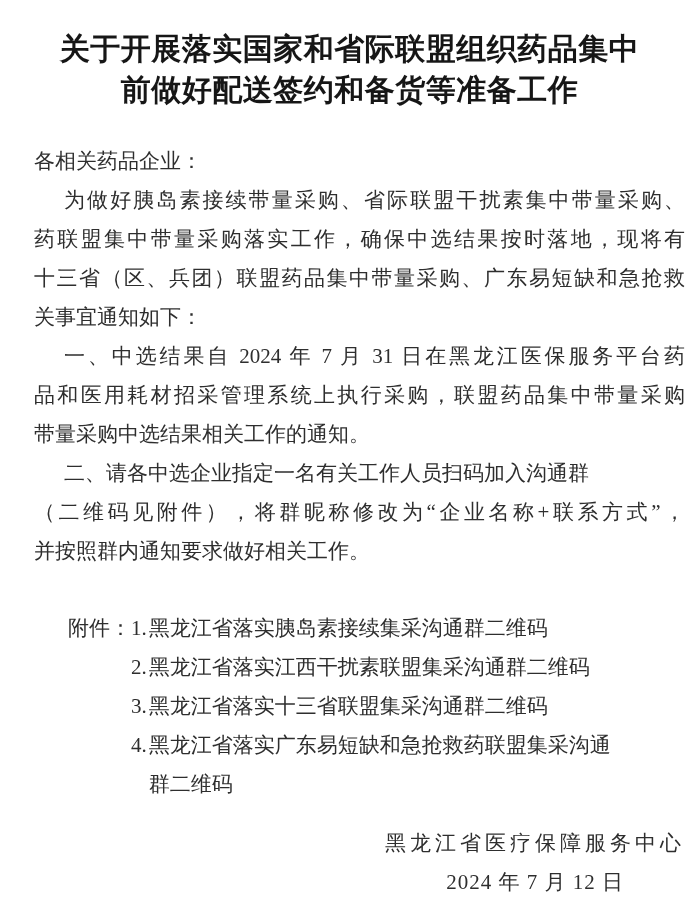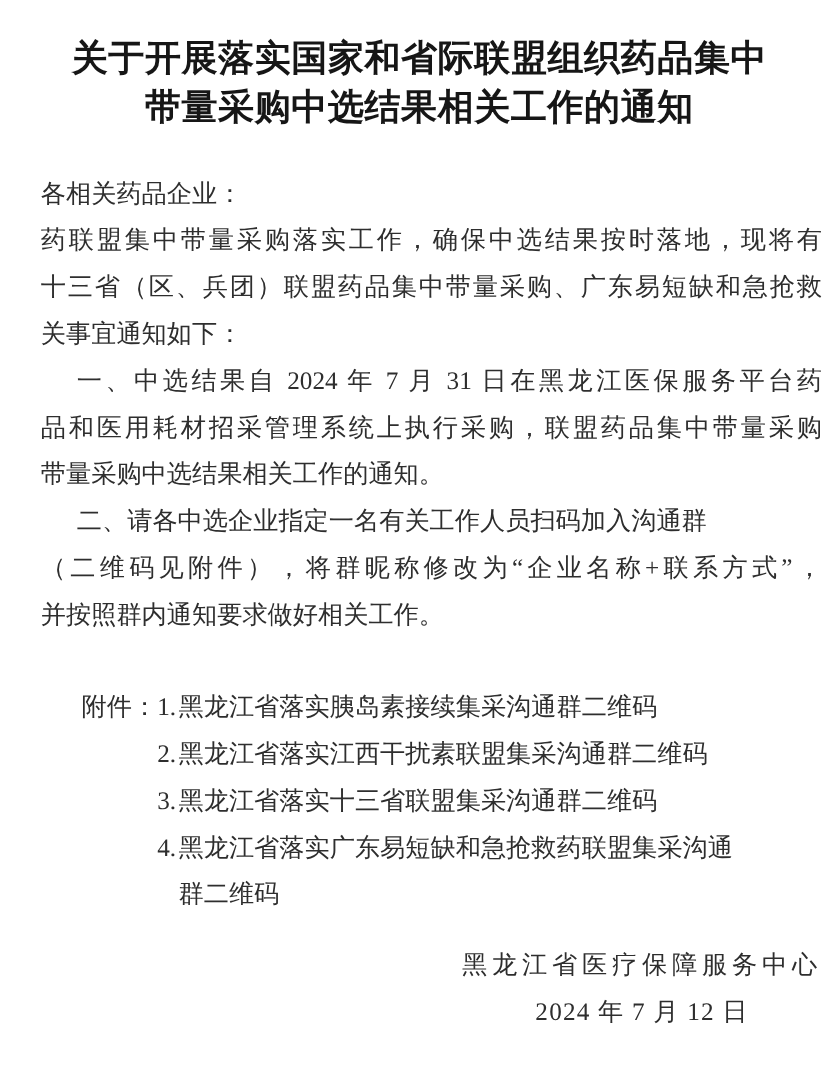--- a/index.html
+++ b/index.html
@@ -59,28 +59,29 @@
   .signature-org { letter-spacing: 4px; }
   .signature-date { letter-spacing: 1px; }
 </style>
 </head>
 <body>
 
 <div class="page">
 
   <div class="title">
     <div>关于开展落实国家和省际联盟组织药品集中</div>
-    <div>带量采购中选结果相关工作的通知</div>
+    <div>前做好配送签约和备货等准备工作</div>
   </div>
 
   <div class="content">
 
     <div class="line">各相关药品企业：</div>
 
     <div>
+      <div class="line indent full">为做好胰岛素接续带量采购、省际联盟干扰素集中带量采购、</div>
       <div class="line full">药联盟集中带量采购落实工作，确保中选结果按时落地，现将有</div>
       <div class="line full">十三省（区、兵团）联盟药品集中带量采购、广东易短缺和急抢救</div>
       <div class="line">关事宜通知如下：</div>
     </div>
 
     <div>
       <div class="line indent full">一、中选结果自 2024 年 7 月 31 日在黑龙江医保服务平台药</div>
       <div class="line full">品和医用耗材招采管理系统上执行采购，联盟药品集中带量采购</div>
       <div class="line">带量采购中选结果相关工作的通知。</div>
     </div>

